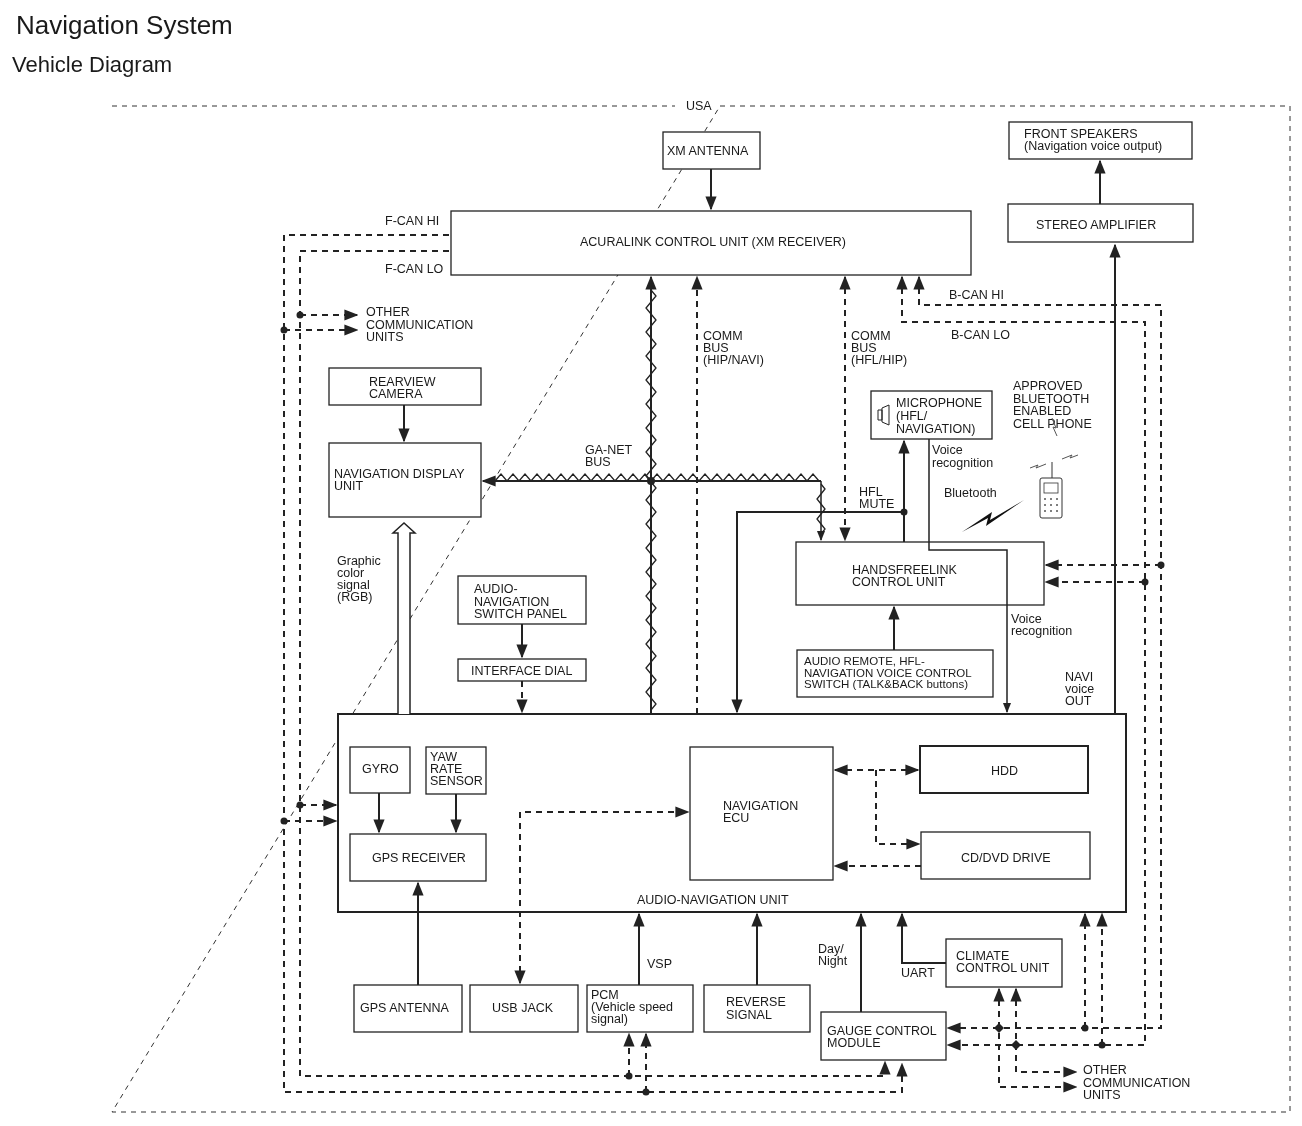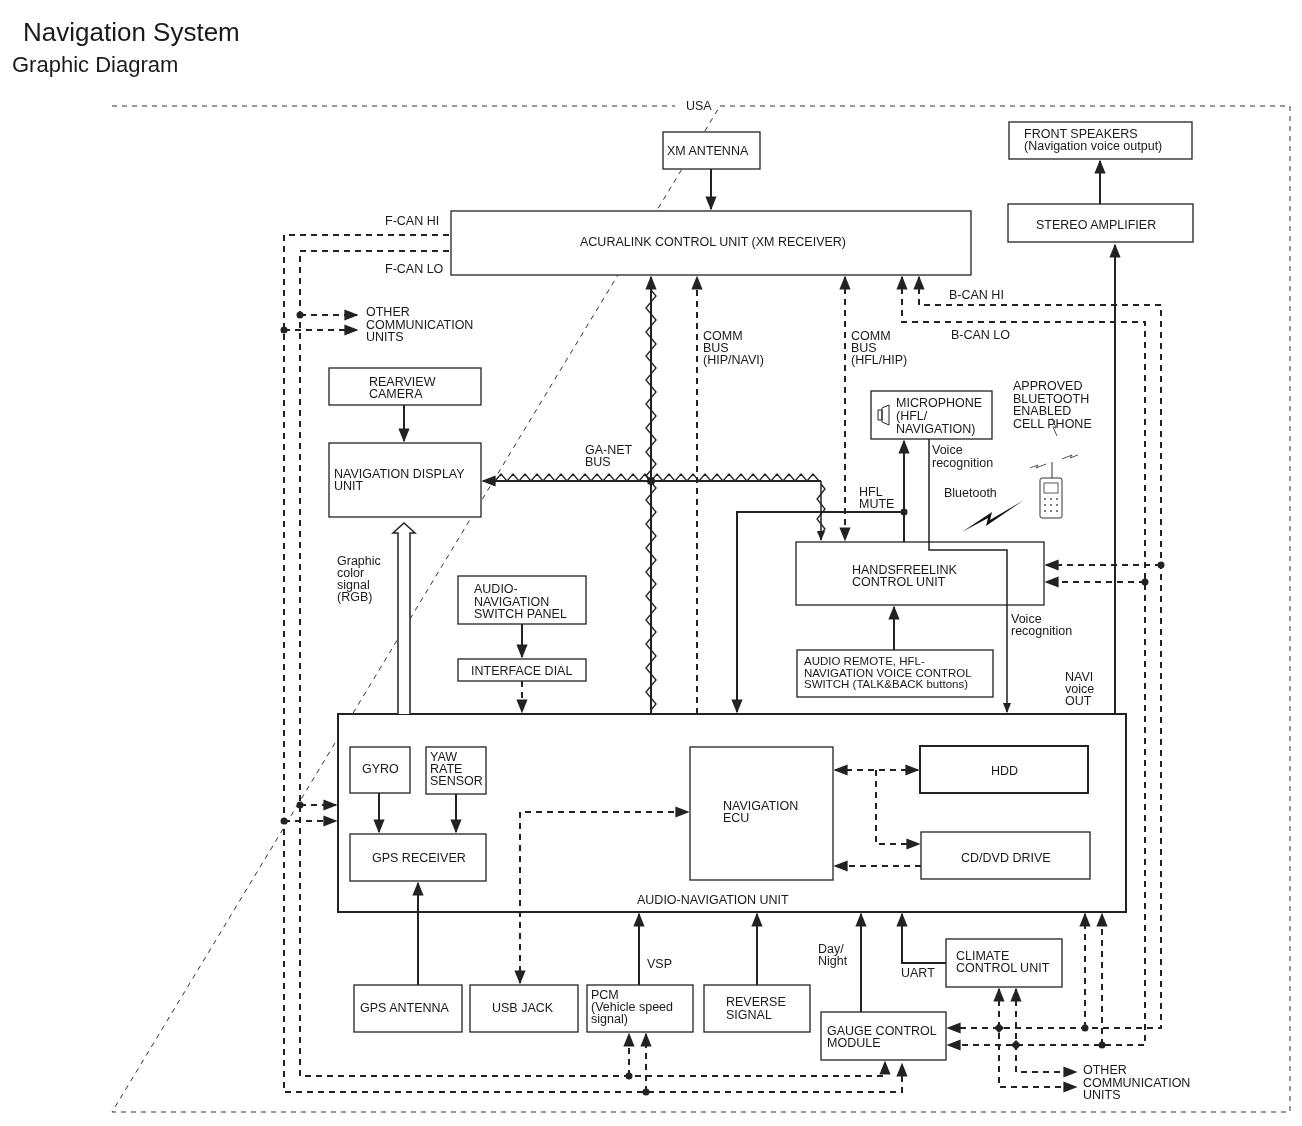--- a/index.html
+++ b/index.html
@@ -1,32 +1,32 @@
 <!DOCTYPE html>
 <html><head>
 <meta charset="utf-8">
 <style>
   html, body { margin:0; padding:0; background:#ffffff; }
   body { width:1302px; height:1126px; position:relative; overflow:hidden; font-family:"Liberation Sans", sans-serif; color:#1a1a1a; }
-  .h1 { position:absolute; left:12px; top:6px; font-size:26px; font-weight:normal; margin:11px; }
+  .h1 { position:absolute; left:12px; top:6px; font-size:26px; font-weight:normal; margin:4px; }
   .h2 { position:absolute; left:12px; top:52px; font-size:22px; font-weight:normal; margin:0; }
   svg { position:absolute; left:0; top:0; }
   svg text { font-family:"Liberation Sans", sans-serif; font-size:12.5px; fill:#1a1a1a; }
   .box { fill:#fff; stroke:#222; stroke-width:1.3; }
   .solid { stroke:#222; stroke-width:2; fill:none; }
   .dash { stroke:#222; stroke-width:2; fill:none; stroke-dasharray:6,5; }
   .frame { stroke:#333; stroke-width:1; fill:none; stroke-dasharray:5,5; }
   .zig { stroke:#222; stroke-width:1.3; fill:none; }
   .dot { fill:#222; }
 </style>
 </head>
 <body>
 
 <h1 class="h1">Navigation System</h1>
-<h2 class="h2">Graphic Diagram</h2>
+<h2 class="h2">Vehicle Diagram</h2>
 
 <svg id="diagram" width="1302" height="1126" viewBox="0 0 1302 1126">
   <defs>
     <marker id="ah" viewBox="0 0 10 10" refX="9" refY="5" markerWidth="7" markerHeight="7" orient="auto-start-reverse">
       <path d="M0,1 L10,5 L0,9 z" fill="#222"></path>
     </marker>
   </defs>
 
   <path class="frame" d="M112,106 H675 M720,106 H1290 V1112 H112 Z"></path>
   <text x="686" y="110" class="lbl"><tspan x="686">USA</tspan></text>

